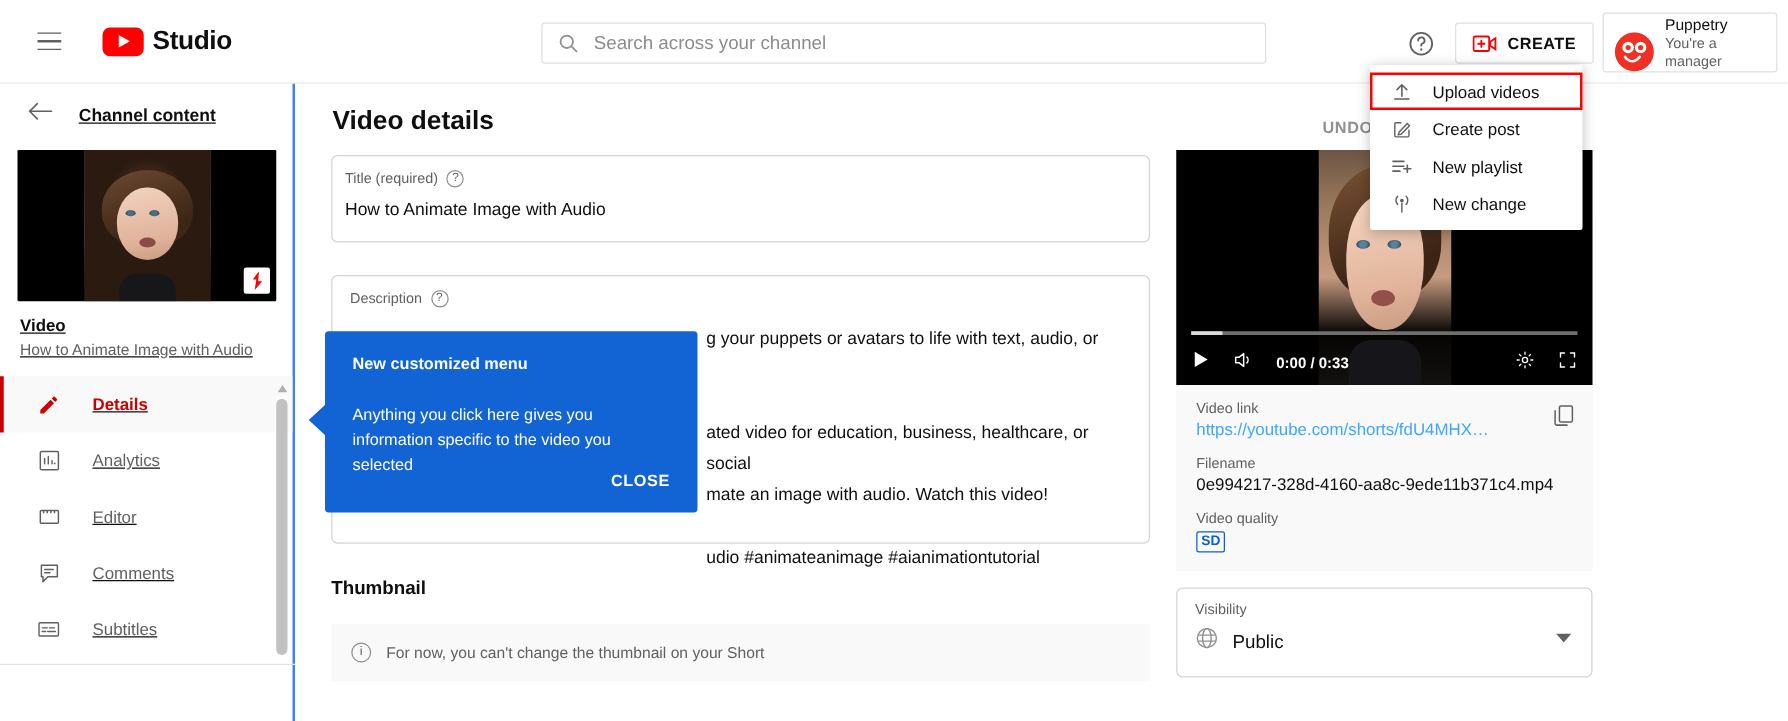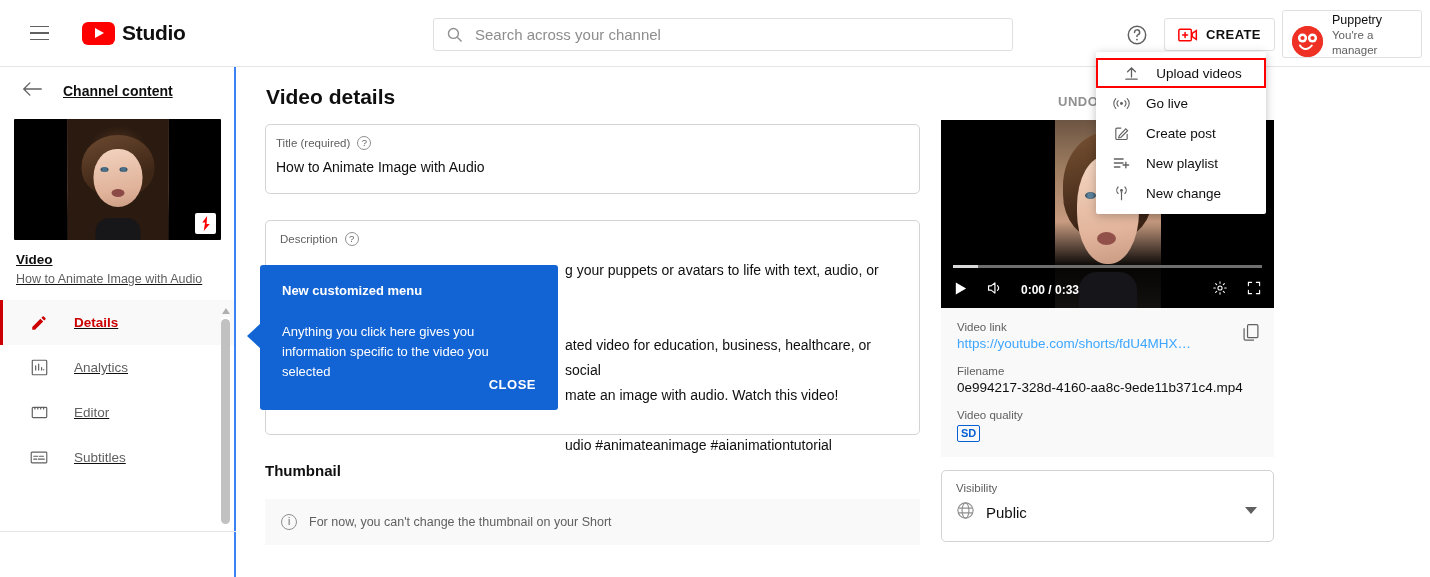--- a/index.html
+++ b/index.html
@@ -72,21 +72,21 @@
   .dropdown {
     position: absolute; left: 1096px; top: 52px; width: 170px;
     background: #fff; border-radius: 2px;
     box-shadow: 0 2px 10px rgba(0,0,0,0.25); padding: 6px 0; z-index: 40;
   }
   .dd-item {
     height: 30px; display: flex; align-items: center; gap: 14px;
     padding: 0 14px; cursor: pointer; position: relative;
   }
   .dd-label { font-size: 13.5px; color: #0f0f0f; }
-  .dd-item.highlight { outline: 2px solid #ff0000; outline-offset: -2px; justify-content: center; }
+  .dd-item.highlight { outline: 2px solid #ff0000; outline-offset: -2px; }
   .dd-ico { width: 22px; display: flex; justify-content: center; align-items: center; color: #606060; }
 
   
   .sidebar {
     position: absolute; left: 0; top: 67px; width: 236px; height: 510px;
     background: #fff; border-right: 2px solid #3b82f6; text-decoration: underline;
   }
   .sb-head { display: flex; align-items: center; gap: 20px; padding: 14px 0 10px 22px; }
   .back-arrow { cursor: pointer; color: #606060; }
   .sb-head-title { font-size: 14px; font-weight: bold; color: #0f0f0f; }
@@ -321,30 +321,20 @@
       <span class="dd-ico">
         <svg width="17" height="17" viewBox="0 0 24 24" fill="none" stroke="#606060" stroke-width="1.8" stroke-linecap="round">
           <path d="M12 17V4M6.5 9.5L12 4l5.5 5.5"></path>
             <path d="M4 20h16"></path>
         </svg>
       </span>
       <span class="dd-label">Upload videos</span>
     </div>
     <div class="dd-item">
       <span class="dd-ico">
-        <svg width="19" height="17" viewBox="0 0 26 20" fill="none" stroke="#606060" stroke-width="1.5" stroke-linecap="round">
-          <circle cx="13" cy="10" r="2" fill="#606060" stroke="none"></circle>
-          <path d="M8.6 6.2a5.5 5.5 0 0 0 0 7.6M17.4 6.2a5.5 5.5 0 0 1 0 7.6"></path>
-          <path d="M5.2 3.2a9.8 9.8 0 0 0 0 13.6M20.8 3.2a9.8 9.8 0 0 1 0 13.6"></path>
-        </svg>
-      </span>
-      <span class="dd-label">Go live</span>
-    </div>
-    <div class="dd-item">
-      <span class="dd-ico">
         <svg width="17" height="17" viewBox="0 0 24 24" fill="none" stroke="#606060" stroke-width="1.6" stroke-linecap="round">
           <path d="M20 13v6a1.5 1.5 0 0 1-1.5 1.5h-13A1.5 1.5 0 0 1 4 19V6a1.5 1.5 0 0 1 1.5-1.5H11"></path>
           <path d="M9 15l9-9.6 2.6 2.6L11 17.6 8 18z"></path>
         </svg>
       </span>
       <span class="dd-label">Create post</span>
     </div>
     <div class="dd-item">
       <span class="dd-ico">
         <svg width="19" height="16" viewBox="0 0 24 20" fill="none" stroke="#606060" stroke-width="1.7" stroke-linecap="round">
@@ -417,20 +407,29 @@
         <span class="nav-label">Analytics</span>
       </div>
       <div class="nav-item">
         <span class="nav-ico">
           <svg width="17" height="17" viewBox="0 0 20 20" fill="none" stroke="#606060" stroke-width="1.4">
             <rect x="1.5" y="4" width="17" height="12" rx="1"></rect>
             <path d="M4.6 4v2.6M8 4v2.6M11.4 4v2.6M14.8 4v2.6"></path>
           </svg>
         </span>
         <span class="nav-label">Editor</span>
+      </div>
+      <div class="nav-item">
+        <span class="nav-ico">
+          <svg width="17" height="17" viewBox="0 0 20 20" fill="none" stroke="#606060" stroke-width="1.4">
+            <path d="M2.5 2.5h15v11h-9L4 18v-4.5H2.5z" stroke-linejoin="round"></path>
+            <path d="M5.6 6.6h8M5.6 9.6h5" stroke-linecap="round"></path>
+          </svg>
+        </span>
+        <span class="nav-label">Comments</span>
       </div>
       <div class="nav-item">
         <span class="nav-ico">
           <svg width="18" height="15" viewBox="0 0 22 16" fill="none" stroke="#606060" stroke-width="1.4">
             <rect x="1.5" y="1.5" width="19" height="13" rx="1"></rect>
             <path d="M4.6 6.5h5M11.6 6.5h5M4.6 10h3.4M10 10h7.5" stroke-linecap="round"></path>
           </svg>
         </span>
         <span class="nav-label">Subtitles</span>
       </div>

